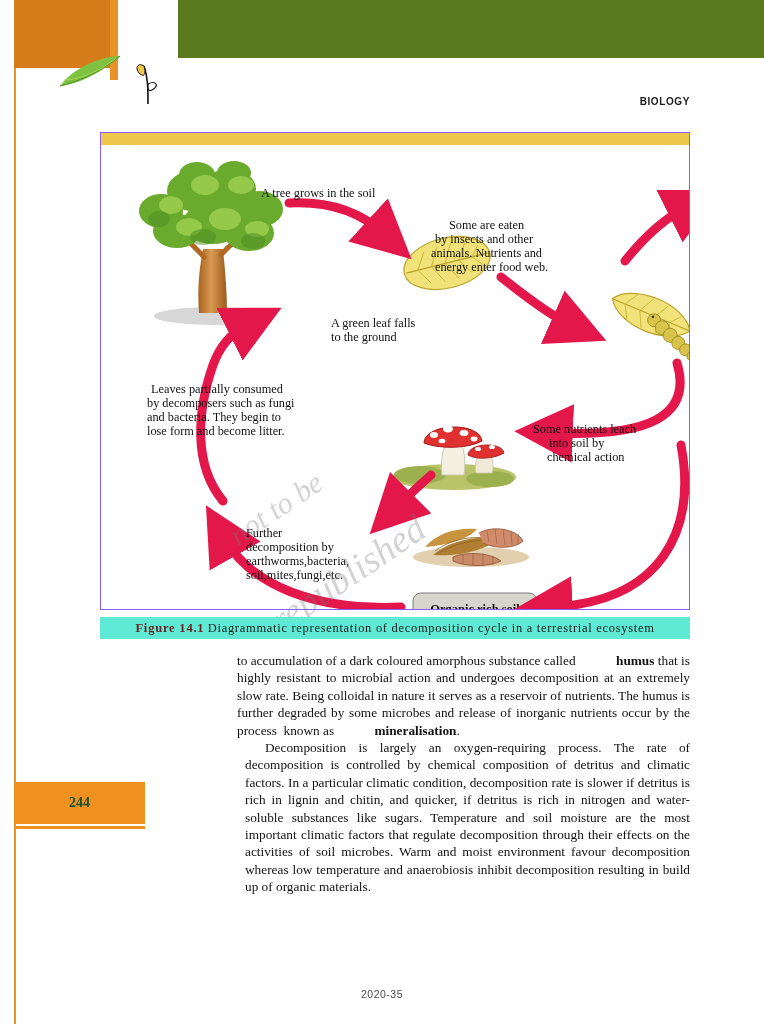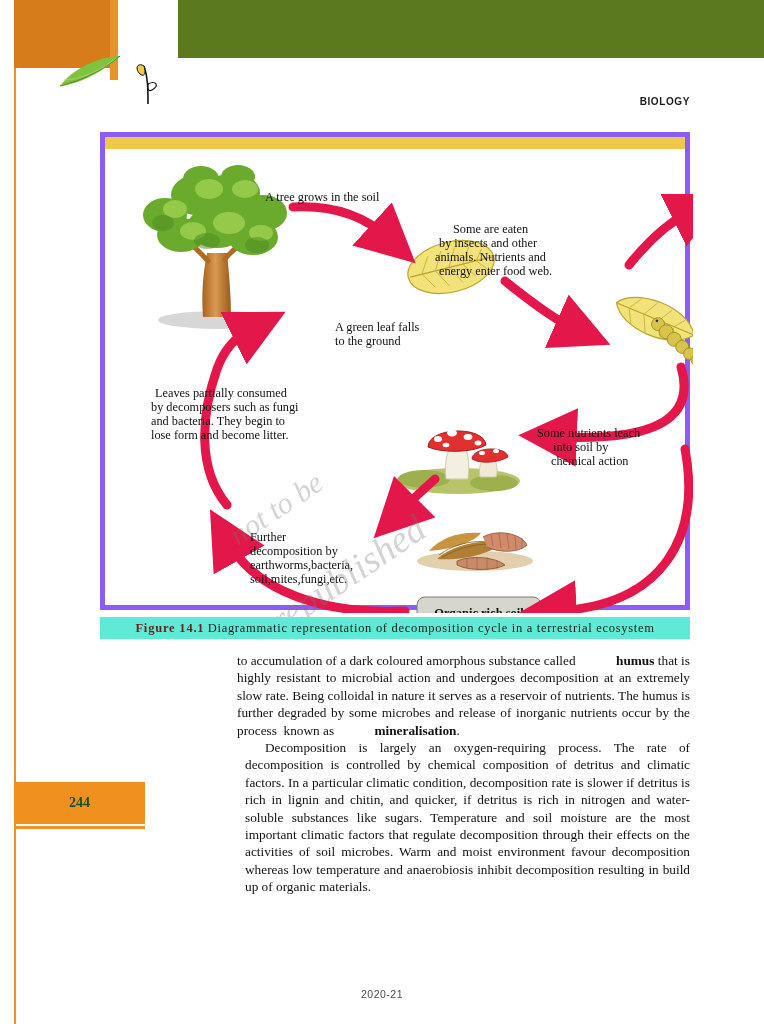--- a/index.html
+++ b/index.html
@@ -74,21 +74,21 @@
     color: #1a1a1a;
   }
 
   
   .figure-box {
     position: absolute;
     left: 100px;
     top: 132px;
     width: 590px;
     height: 478px;
-    border: 5px solid #8b5cf6;
+    border: 1px solid #8b5cf6;
     box-sizing: border-box;
     background: #ffffff;
   }
   .figure-box-top {
     position: absolute;
     left: 0;
     top: 0;
     width: 100%;
     height: 12px;
     background: #edc84b;
@@ -439,13 +439,13 @@
 
 <div class="body-col">
   <p>to accumulation of a dark coloured amorphous substance called <b>humus</b> that is highly resistant to microbial action and undergoes decomposition at an extremely slow rate. Being colloidal in nature it serves as a reservoir of nutrients. The humus is further degraded by some microbes and release of inorganic nutrients occur by the process&nbsp; known as <b>mineralisation</b>.</p>
   <p>Decomposition is largely an oxygen-requiring process. The rate of decomposition is controlled by chemical composition of detritus and climatic factors. In a particular climatic condition, decomposition rate is slower if detritus is rich in lignin and chitin, and quicker, if detritus is rich in nitrogen and water-soluble substances like sugars. Temperature and soil moisture are the most important climatic factors that regulate decomposition through their effects on the activities of soil microbes. Warm and moist environment favour decomposition whereas low temperature and anaerobiosis inhibit decomposition resulting in build up of organic materials.</p>
 </div>
 
 <div class="pagenum-band"></div>
 <div class="pagenum-text">244</div>
 <div class="pagenum-underline"></div>
 
-<div class="year-mark">2020-21</div>
+<div class="year-mark">2020-35</div>
 
 </body></html>

